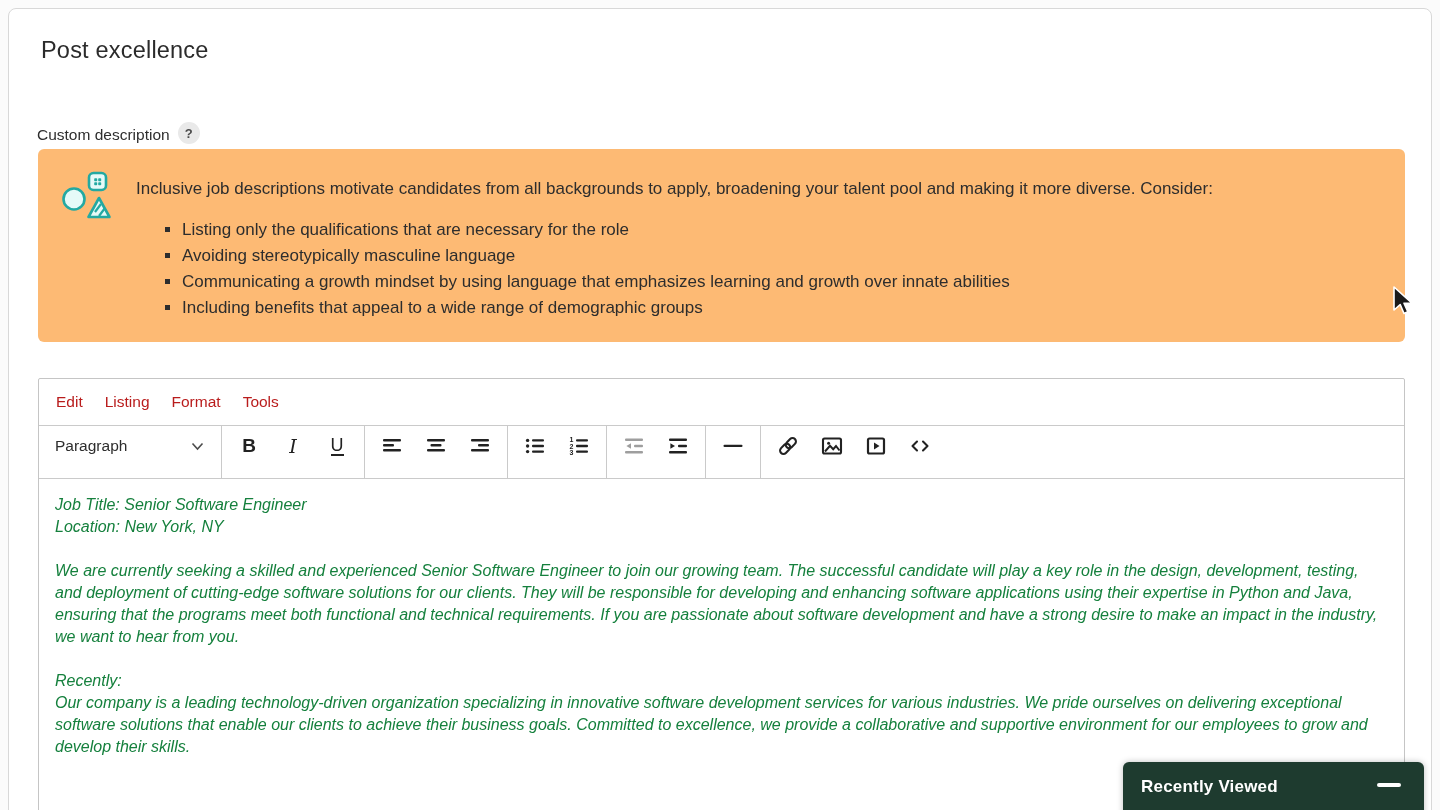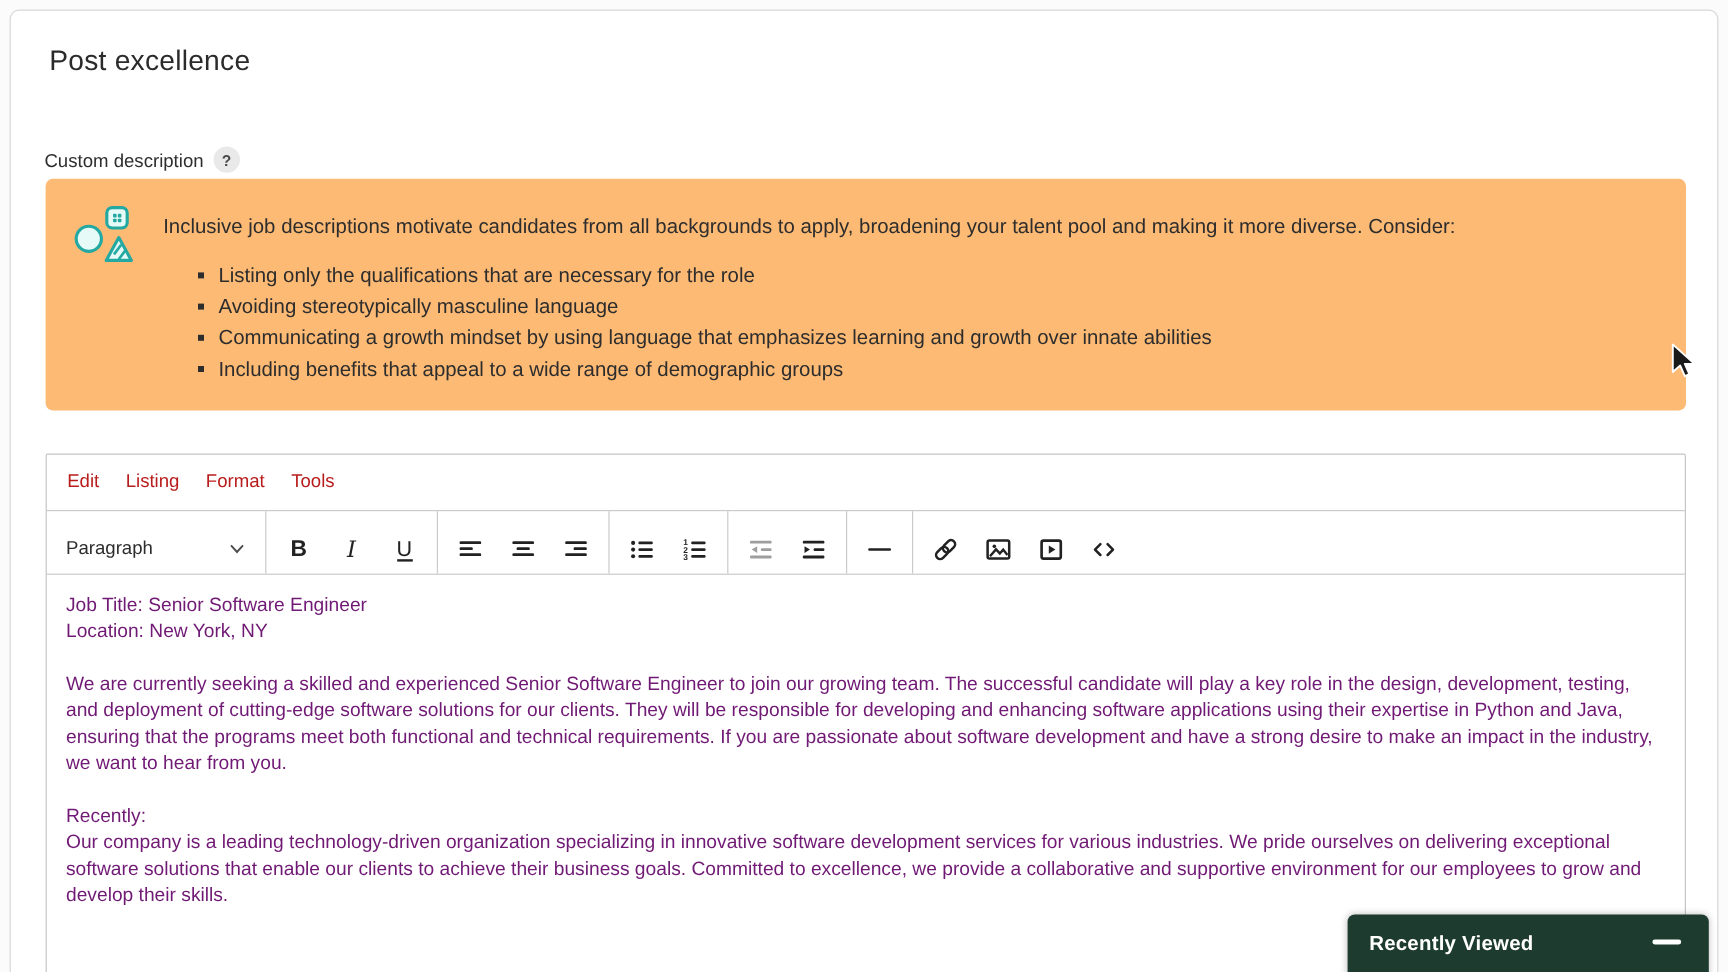--- a/index.html
+++ b/index.html
@@ -85,21 +85,21 @@
     color: #b91c1c;
     padding: 6px 11px;
     border-radius: 3px;
     cursor: pointer;
   }
   .toolbar {
     height: 53px;
     display: flex; align-items: stretch;
     border-bottom: 1px solid #cacaca;
   }
-  .tb-group { display: flex; align-items: flex-end; padding: 0 5px; }
+  .tb-group { display: flex; align-items: flex-start; padding: 0 5px; }
   .tb-sep { width: 1px; background: #cacaca; }
   .tb-btn {
     width: 44px; height: 40px;
     display: flex; align-items: center; justify-content: center;
     border-radius: 3px;
     cursor: pointer;
     color: #222;
   }
   .tb-btn.disabled { color: #9e9e9e; cursor: default; }
   .tb-btn svg { display: block; }
@@ -110,22 +110,23 @@
     cursor: pointer;
   }
   .fmt-label { font-size: 15.5px; color: #2d2d2d; }
   .glyph-b { font-size: 19px; font-weight: 800; }
   .glyph-i { font-size: 19px; font-style: italic; font-family: "DejaVu Serif", serif; }
   .glyph-u { font-size: 18px; border-bottom: 2px solid #222; line-height: 1.05; }
   .editor-content {
     padding: 15px 19px 15px 16px;
     font-size: 16px;
     line-height: 22px;
-    color: #701a75;
+    color: #15803d;
     cursor: text;
+    font-style: italic;
   }
   .ed-line { min-height: 22px; }
   
   .recently-viewed {
     position: absolute;
     left: 1123px; top: 762px;
     width: 301px; height: 60px;
     background: #1e3b2f;
     border-radius: 6px 6px 0 0;
     box-shadow: 0 0 6px rgba(0,0,0,.25);

